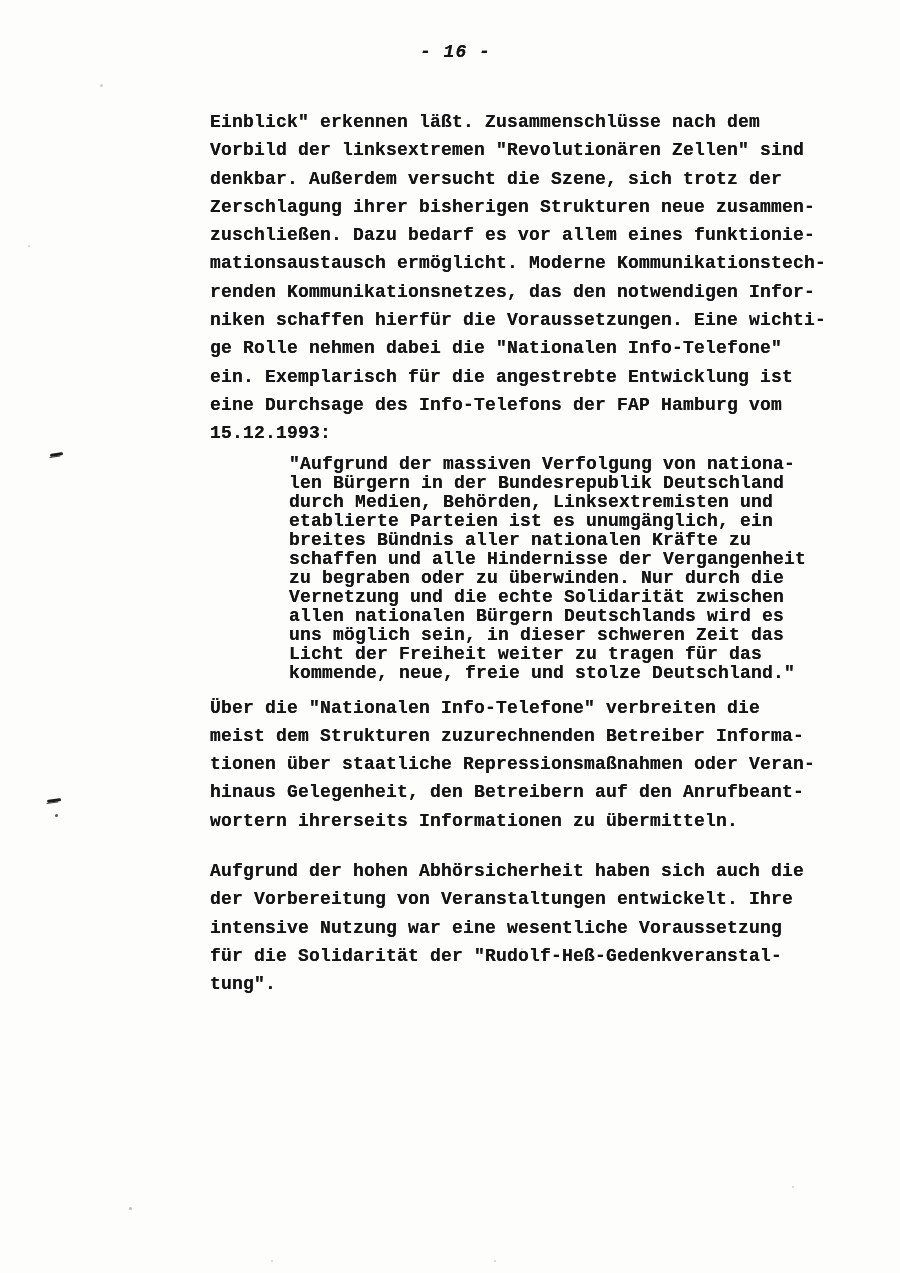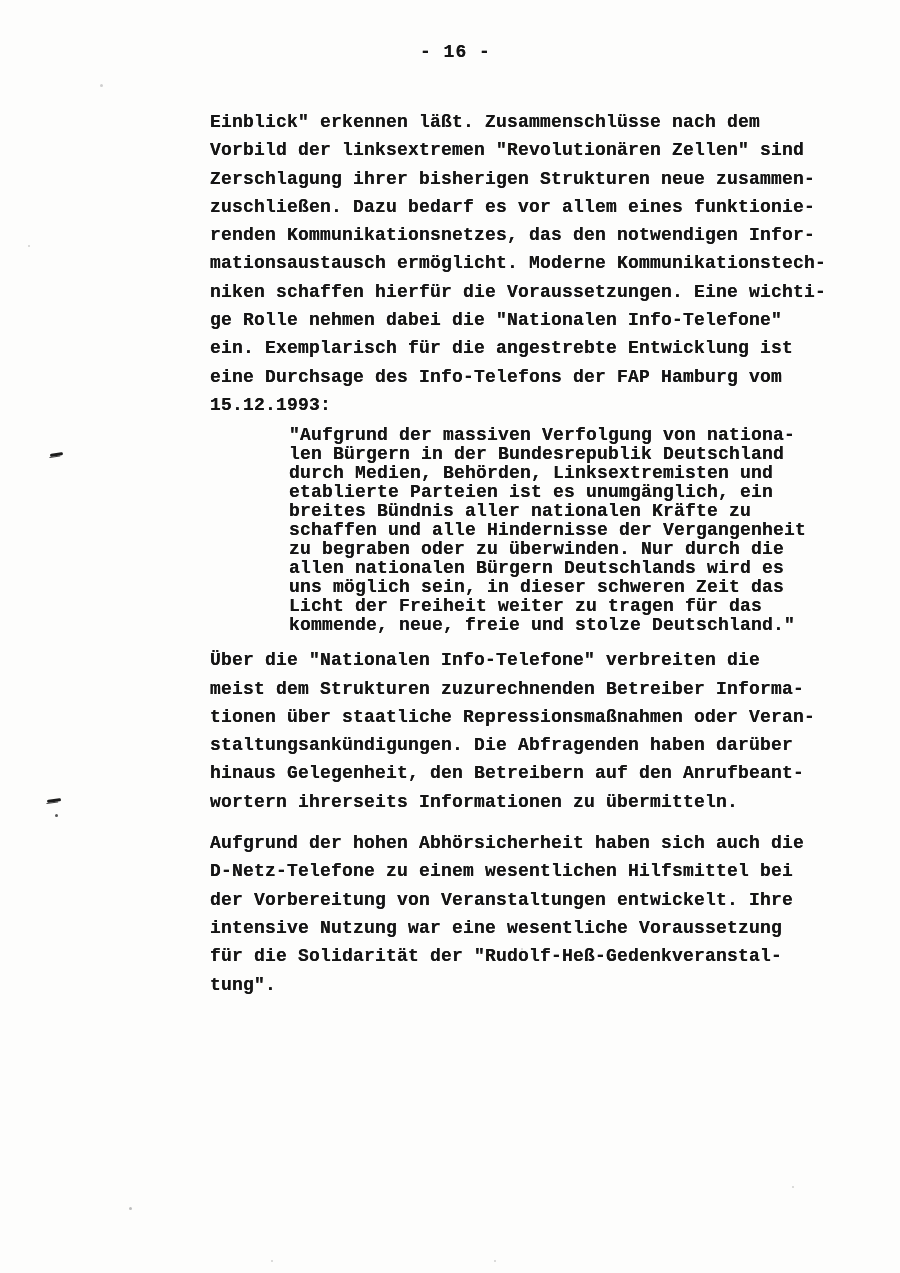--- a/index.html
+++ b/index.html
@@ -18,20 +18,21 @@
   }
   .page-number {
     position: absolute;
     top: 42px;
     left: 420px;
     font-size: 18px;
     font-weight: 700;
     letter-spacing: 1px;
     white-space: pre;
     text-shadow: 0 0 0.4px #333;
+    font-style: italic;
   }
   .content {
     position: absolute;
     left: 210px;
     top: 108px;
     width: 650px;
   }
   .para {
     font-size: 18px;
     font-weight: 700;
@@ -43,21 +44,21 @@
   .quote {
     margin-top: 7px;
     margin-left: 79px;
     font-size: 18px;
     font-weight: 700;
     line-height: 19px;
     letter-spacing: 0.2px;
     text-shadow: 0 0 0.4px #333;
   }
   .para-2 { margin-top: 11px; }
-  .para-3 { margin-top: 13px; }
+  .para-3 { margin-top: 22px; }
 
   
   .margin-mark {
     position: absolute;
     background: #1c1c1c;
     border-radius: 2px;
   }
   .mark-upper {
     left: 50px; top: 453px;
     width: 13px; height: 3px;
@@ -89,57 +90,57 @@
 
 <div class="page">
 
   <div class="page-number">- 16 -</div>
 
   <div class="content">
 
     <div class="para para-1">
       <div class="tl">Einblick" erkennen läßt. Zusammenschlüsse nach dem</div>
       <div class="tl">Vorbild der linksextremen "Revolutionären Zellen" sind</div>
+      <div class="tl">denkbar. Außerdem versucht die Szene, sich trotz der</div>
       <div class="tl">Zerschlagung ihrer bisherigen Strukturen neue zusammen-</div>
       <div class="tl">zuschließen. Dazu bedarf es vor allem eines funktionie-</div>
+      <div class="tl">mationsaustausch ermöglicht. Moderne Kommunikationstech-</div>
       <div class="tl">renden Kommunikationsnetzes, das den notwendigen Infor-</div>
-      <div class="tl">mationsaustausch ermöglicht. Moderne Kommunikationstech-</div>
       <div class="tl">niken schaffen hierfür die Voraussetzungen. Eine wichti-</div>
       <div class="tl">ge Rolle nehmen dabei die "Nationalen Info-Telefone"</div>
       <div class="tl">ein. Exemplarisch für die angestrebte Entwicklung ist</div>
       <div class="tl">eine Durchsage des Info-Telefons der FAP Hamburg vom</div>
       <div class="tl">15.12.1993:</div>
     </div>
 
     <div class="quote">
       <div class="tl">"Aufgrund der massiven Verfolgung von nationa-</div>
       <div class="tl">len Bürgern in der Bundesrepublik Deutschland</div>
       <div class="tl">durch Medien, Behörden, Linksextremisten und</div>
       <div class="tl">etablierte Parteien ist es unumgänglich, ein</div>
       <div class="tl">breites Bündnis aller nationalen Kräfte zu</div>
       <div class="tl">schaffen und alle Hindernisse der Vergangenheit</div>
       <div class="tl">zu begraben oder zu überwinden. Nur durch die</div>
+      <div class="tl">Vernetzung und die echte Solidarität zwischen</div>
       <div class="tl">allen nationalen Bürgern Deutschlands wird es</div>
       <div class="tl">uns möglich sein, in dieser schweren Zeit das</div>
       <div class="tl">Licht der Freiheit weiter zu tragen für das</div>
       <div class="tl">kommende, neue, freie und stolze Deutschland."</div>
     </div>
 
     <div class="para para-2">
       <div class="tl">Über die "Nationalen Info-Telefone" verbreiten die</div>
       <div class="tl">meist dem Strukturen zuzurechnenden Betreiber Informa-</div>
       <div class="tl">tionen über staatliche Repressionsmaßnahmen oder Veran-</div>
-      <div class="tl">staltungsankündigungen. Die Abfragenden haben darüber</div>
       <div class="tl">hinaus Gelegenheit, den Betreibern auf den Anrufbeant-</div>
       <div class="tl">wortern ihrerseits Informationen zu übermitteln.</div>
     </div>
 
     <div class="para para-3">
       <div class="tl">Aufgrund der hohen Abhörsicherheit haben sich auch die</div>
-      <div class="tl">D-Netz-Telefone zu einem wesentlichen Hilfsmittel bei</div>
       <div class="tl">der Vorbereitung von Veranstaltungen entwickelt. Ihre</div>
       <div class="tl">intensive Nutzung war eine wesentliche Voraussetzung</div>
       <div class="tl">für die Solidarität der "Rudolf-Heß-Gedenkveranstal-</div>
       <div class="tl">tung".</div>
     </div>
 
   </div>
 
   <div class="margin-mark mark-upper"></div>
   <div class="margin-mark mark-lower"></div>

